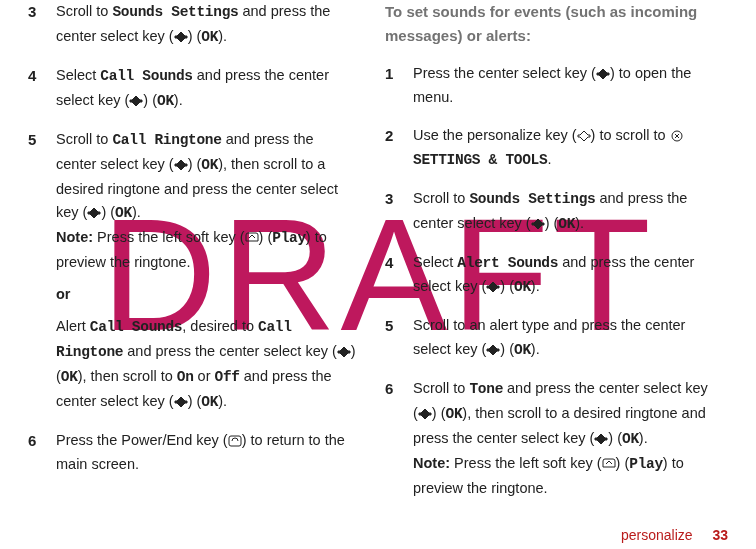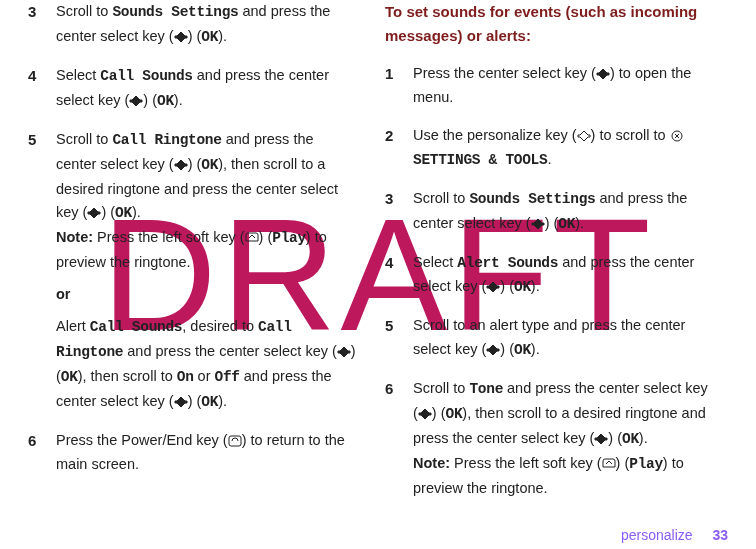--- a/index.html
+++ b/index.html
@@ -60,28 +60,28 @@
     width: 14px;
     height: 12px;
     position: relative;
   }
   .icon svg { width: 100%; height: 100%; display: block; }
   .heading {
     font-weight: bold;
     font-size: 15px;
     line-height: 1.6;
     margin-bottom: 14px;
-    color: #7f1d1d;
+    color: #737373;
   }
   .footer {
     position: absolute;
     bottom: 6px;
     right: 28px;
     font-size: 14px;
-    color: #8b5cf6;
+    color: #b91c1c;
   }
   .footer .pagenum { font-weight: bold; margin-left: 16px; }
 </style>
 </head>
 <body>
 
 <div class="watermark">DRAFT</div>
 
 <div class="page">
   <div class="col" id="left-col">

